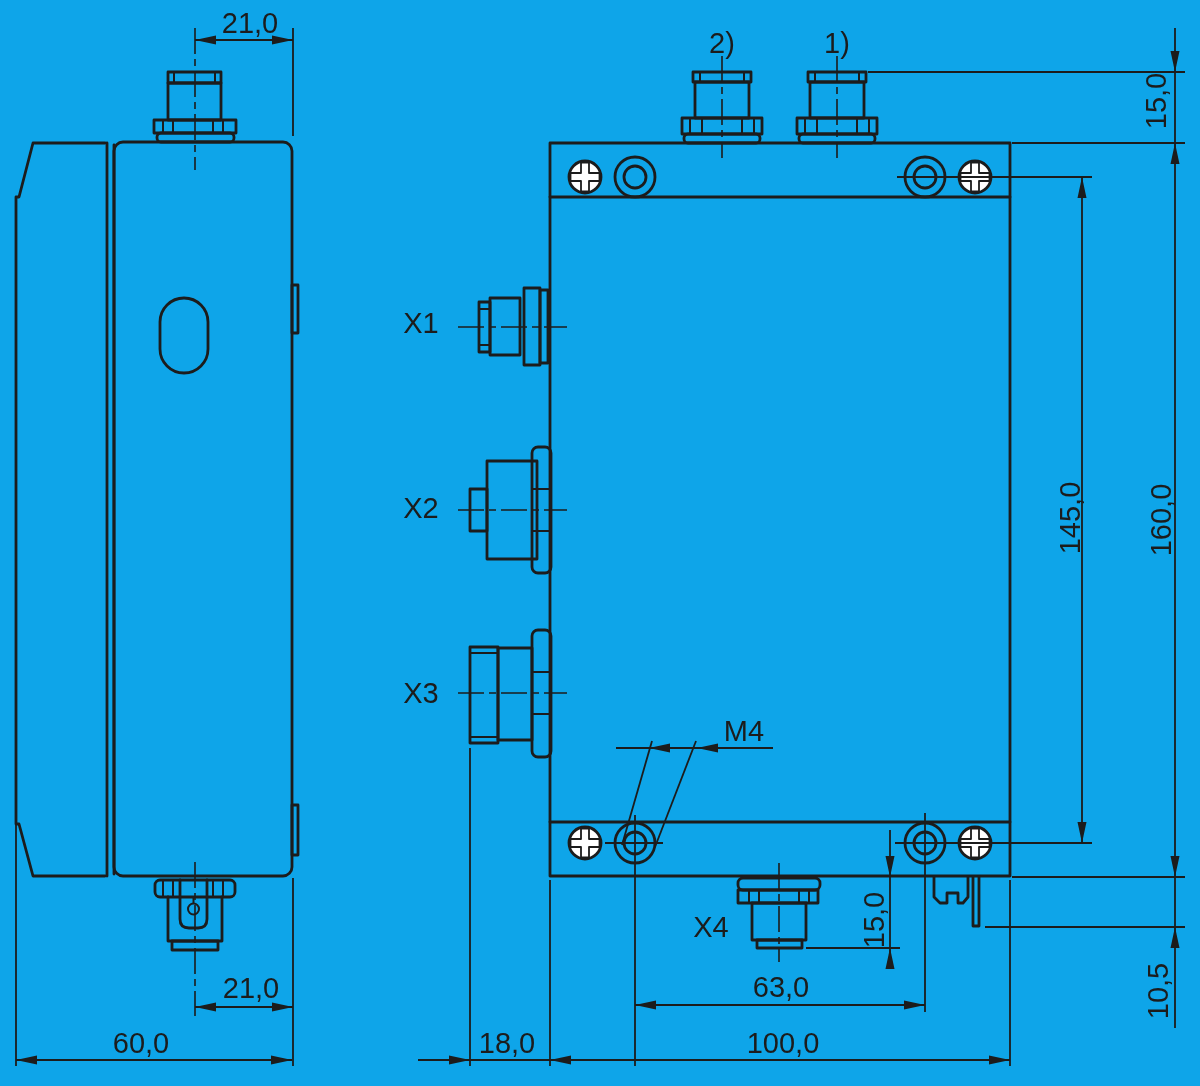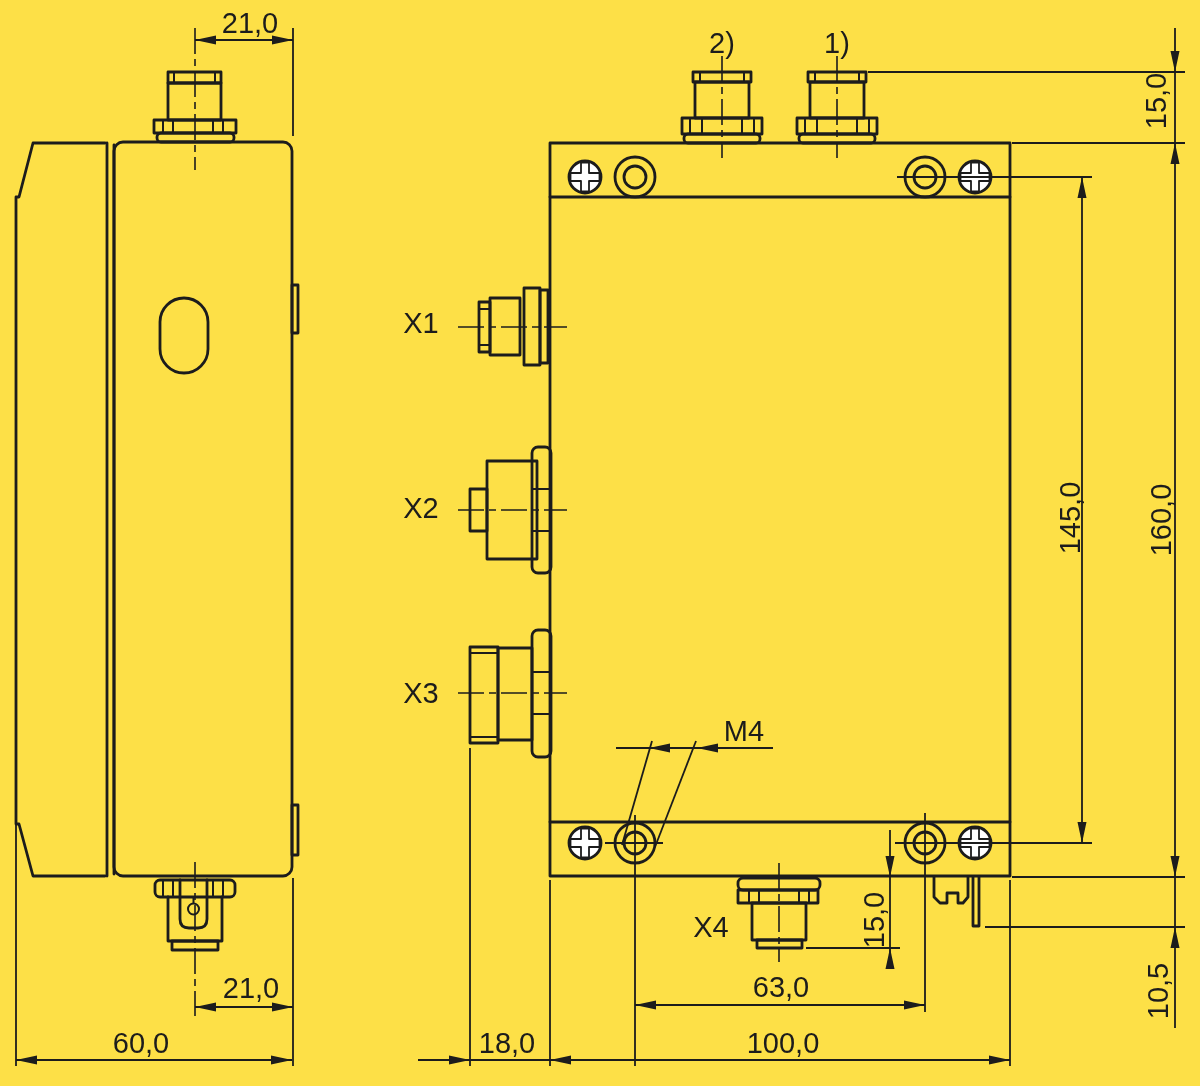--- a/index.html
+++ b/index.html
@@ -1,16 +1,16 @@
 <!DOCTYPE html>
 <html><head>
 <meta charset="utf-8">
 <style>
   html,body{margin:0;padding:0;background:#fff;}
-  #stage{position:relative;width:1200px;height:1086px;background:#fde047;overflow:hidden;
+  #stage{position:relative;width:1200px;height:1086px;background:#0ea5e9;overflow:hidden;
          font-family:"Liberation Sans",sans-serif;}
   svg{display:block;}
   .ol{fill:none;stroke:#1c1c1c;stroke-width:2.8;stroke-linejoin:round;stroke-linecap:round;}
   .ow{fill:#ffffff;stroke:#1c1c1c;stroke-width:2.8;stroke-linejoin:round;}
   .il{fill:none;stroke:#1c1c1c;stroke-width:2;stroke-linejoin:round;}
   .tl{fill:none;stroke:#1c1c1c;stroke-width:1.8;stroke-linecap:butt;}
   .cl{fill:none;stroke:#1c1c1c;stroke-width:1.6;stroke-dasharray:26 5 7 5;}
   .ar{fill:#1c1c1c;stroke:none;}
   text.dt{font-size:29px;fill:#1c1c1c;text-anchor:middle;}
 </style>

